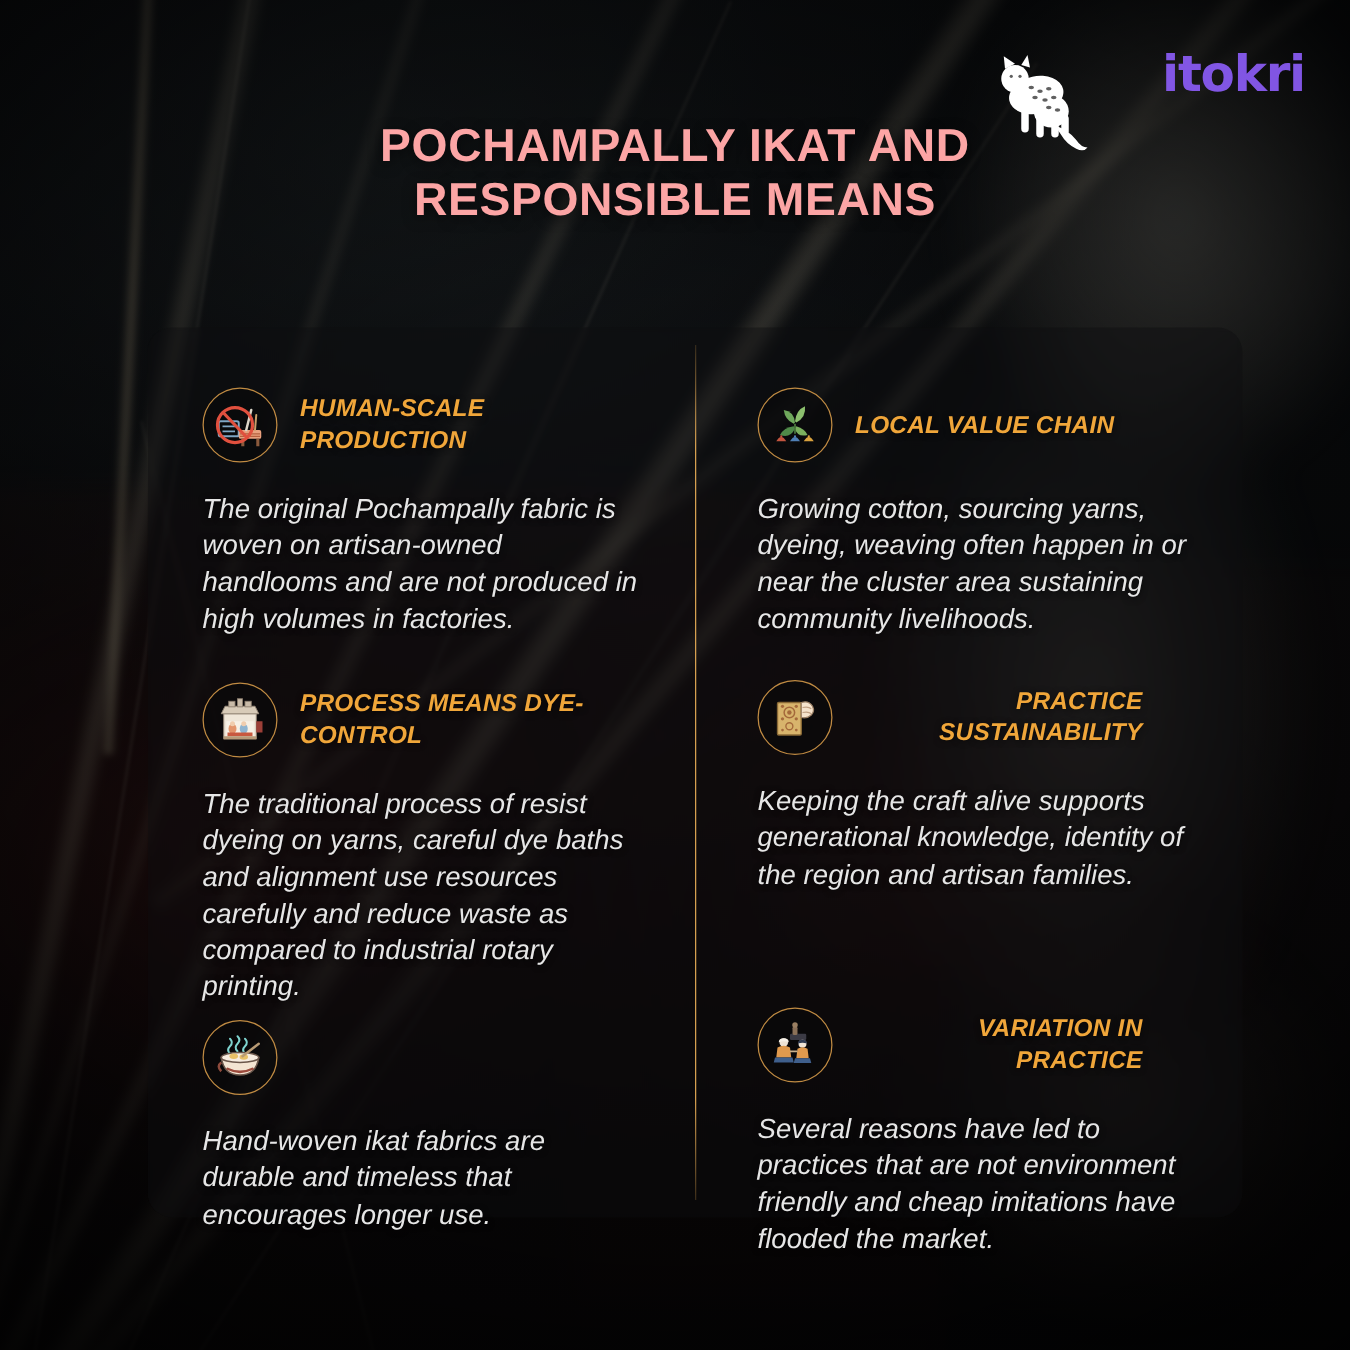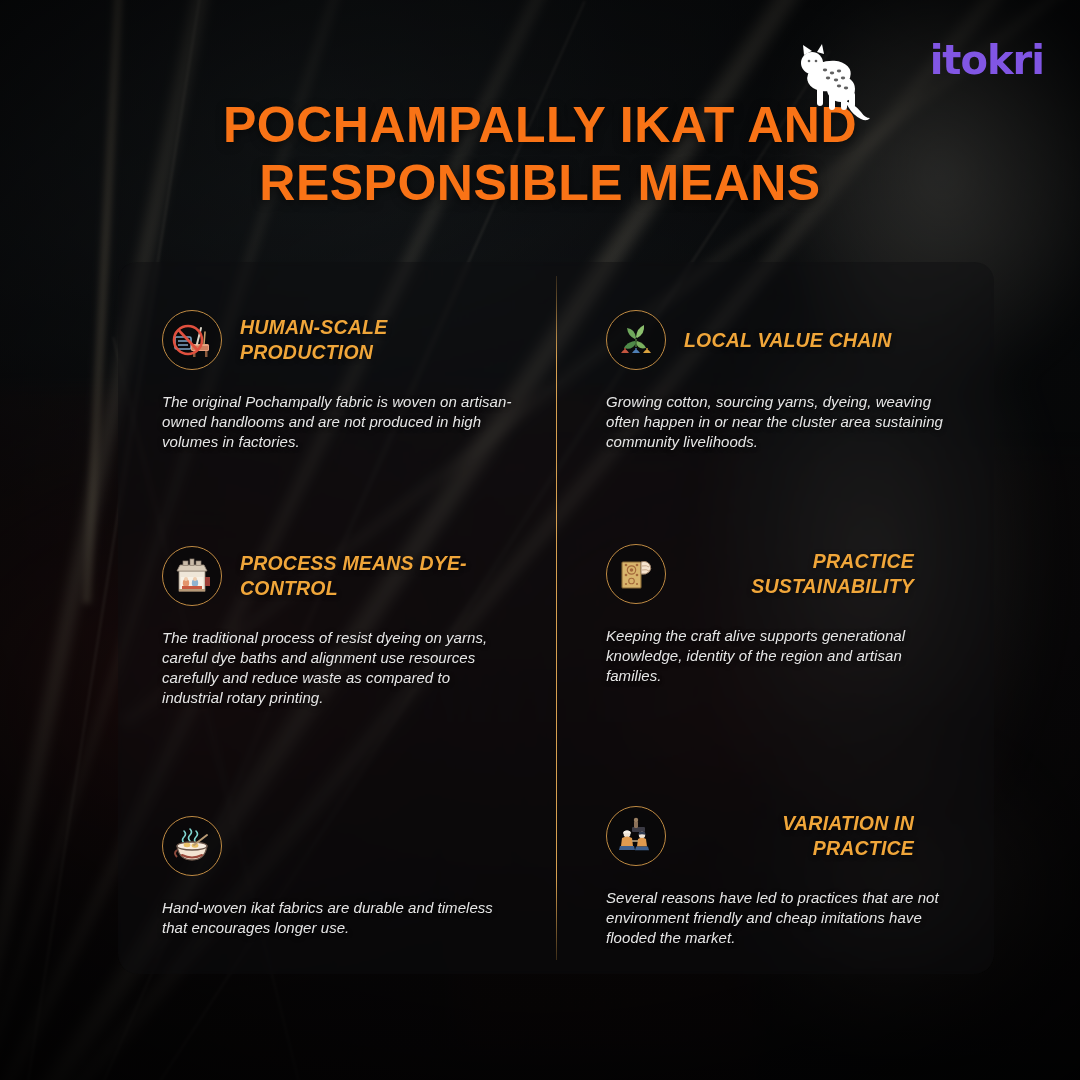--- a/index.html
+++ b/index.html
@@ -142,24 +142,24 @@
   
   .title-wrap {
     position: absolute;
     top: 96px;
     left: 0;
     width: 1080px;
     text-align: center;
     z-index: 6;
   }
   .title-line {
-    font-size: 50px;
+    font-size: 37px;
     font-weight: 700;
     letter-spacing: 0.5px;
-    color: #f97316;
+    color: #fca5a5;
     line-height: 1.16;
     text-shadow: 0 2px 10px rgba(0,0,0,0.55);
     font-family: "Liberation Sans", sans-serif;
   }
 
   
   .cat {
     position: absolute;
     top: 42px;
     left: 795px;
@@ -237,21 +237,21 @@
     font-weight: 700;
     line-height: 1.28;
     letter-spacing: 0.2px;
     color: #f0a63a;
     text-shadow: 0 1px 5px rgba(0,0,0,0.6);
     max-width: 250px;
   }
   .col.right .item-title { max-width: 230px; text-align: right; }
 
   .item-body {
-    font-size: 15px;
+    font-size: 22px;
     line-height: 1.33;
     color: #e6e6e6;
     letter-spacing: 0.05px;
     text-shadow: 0 1px 5px rgba(0,0,0,0.75);
   }
 </style>
 </head>
 <body>
 
 <div id="poster">

